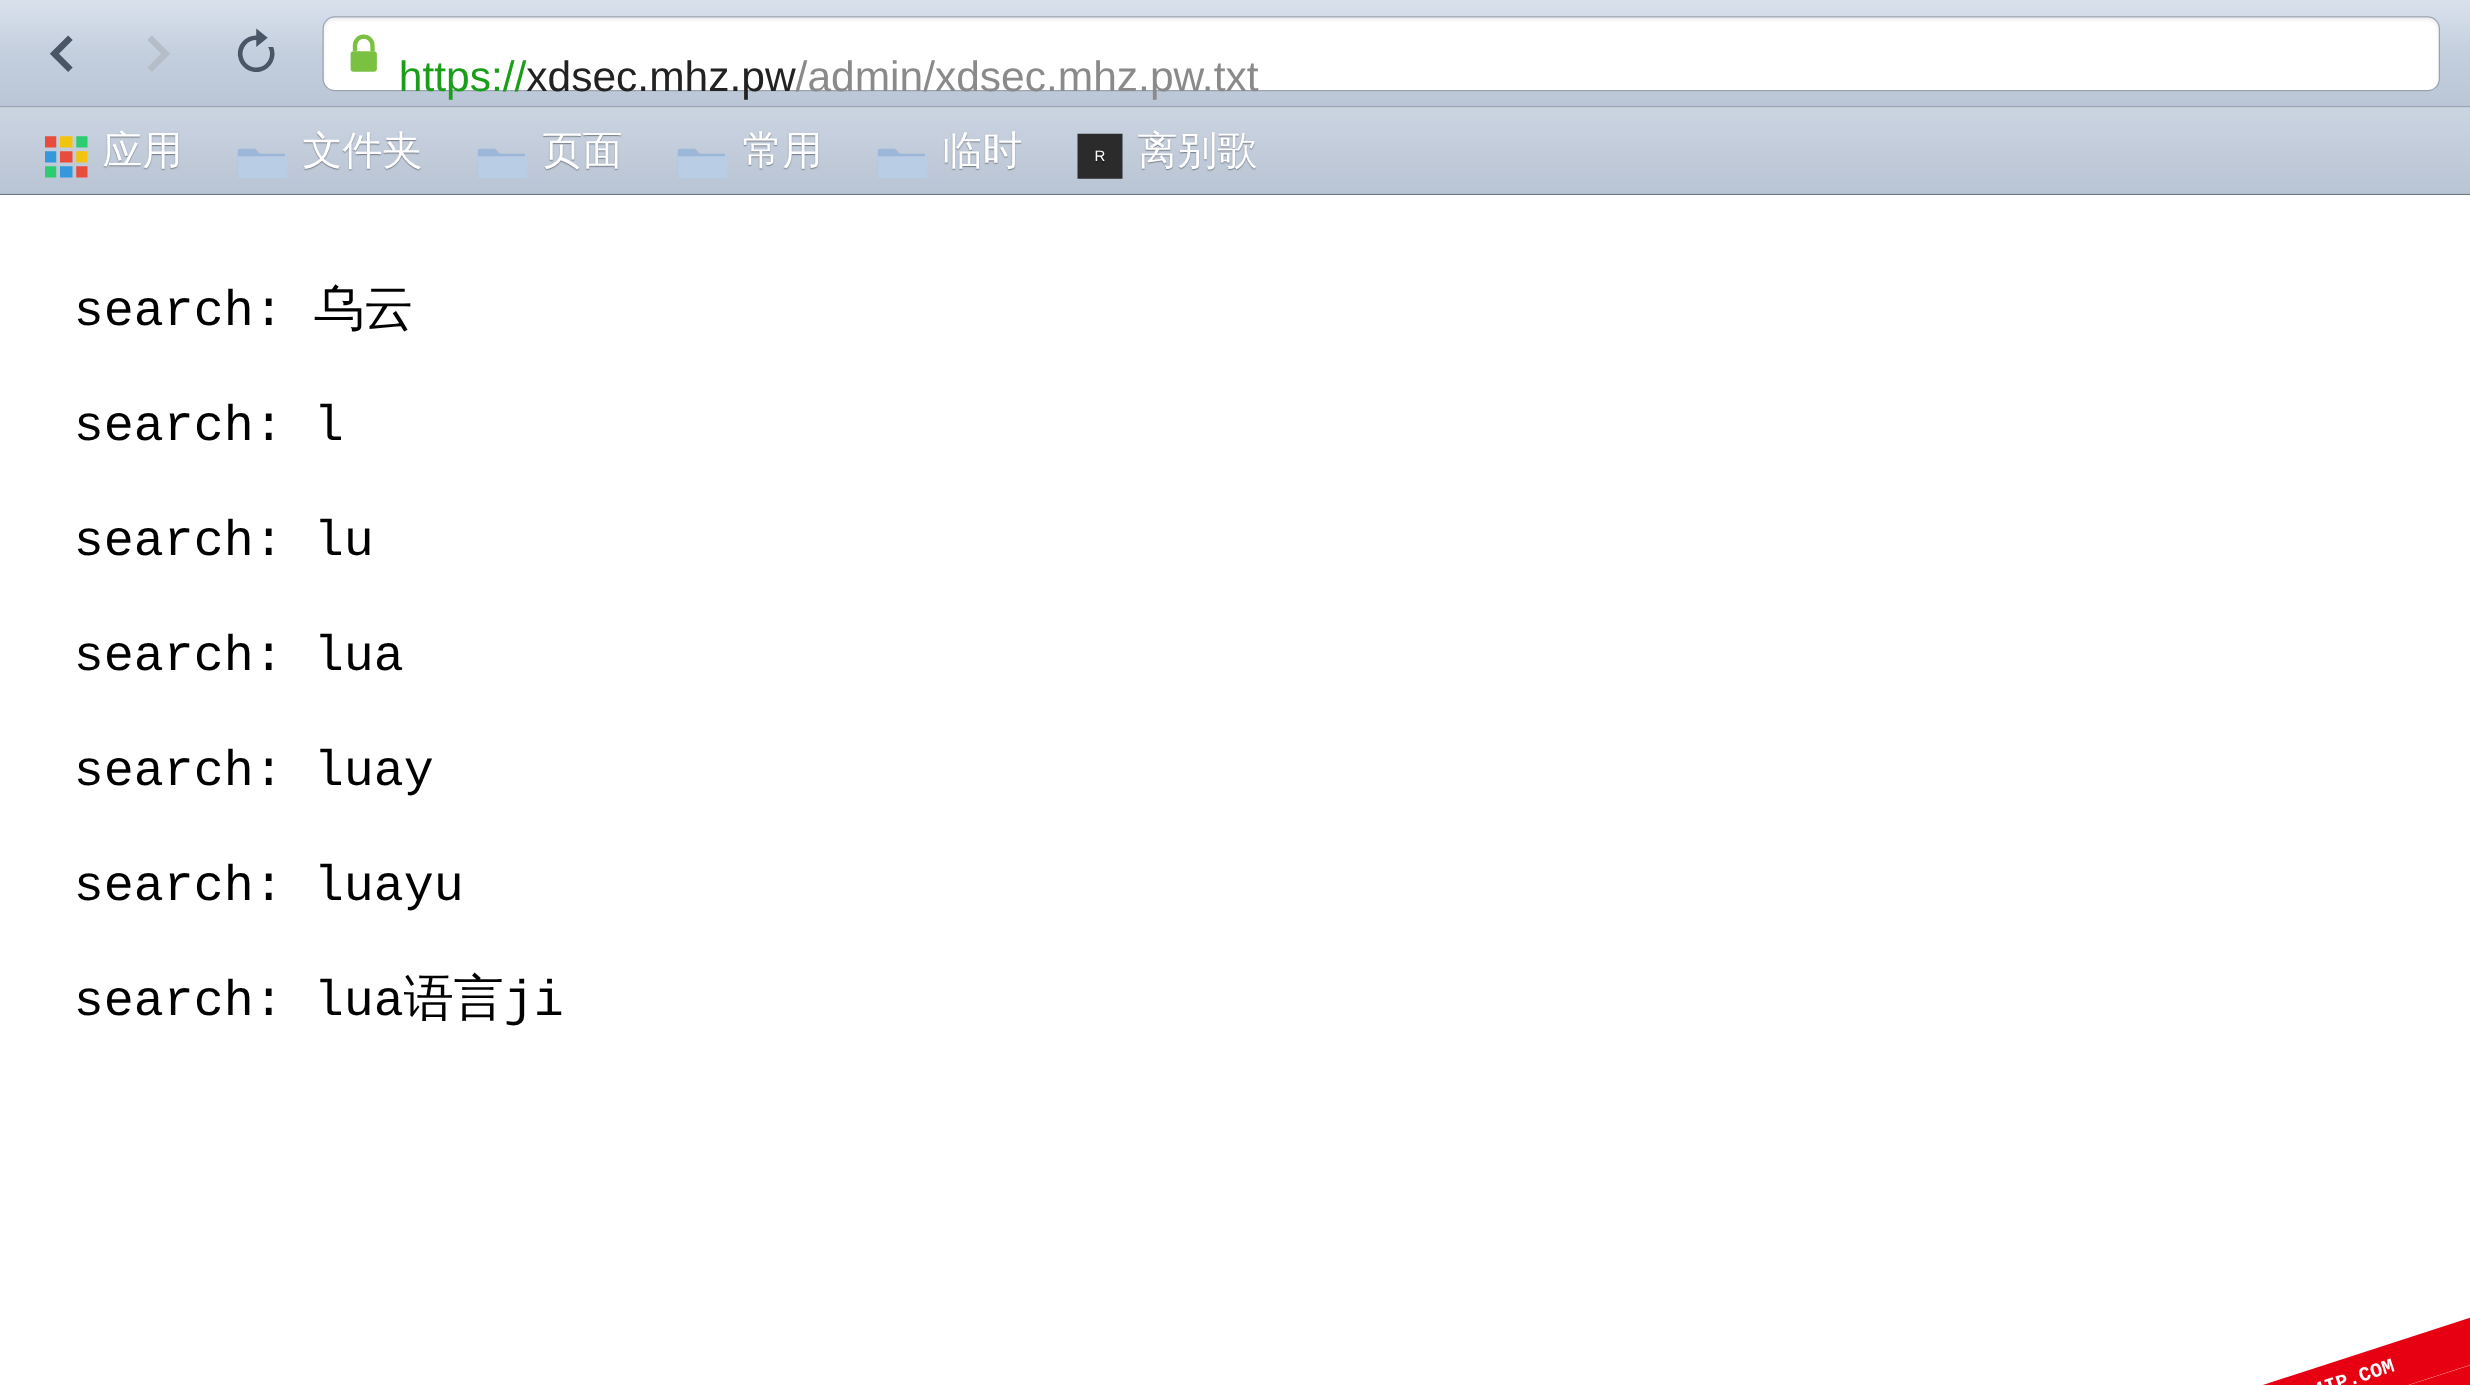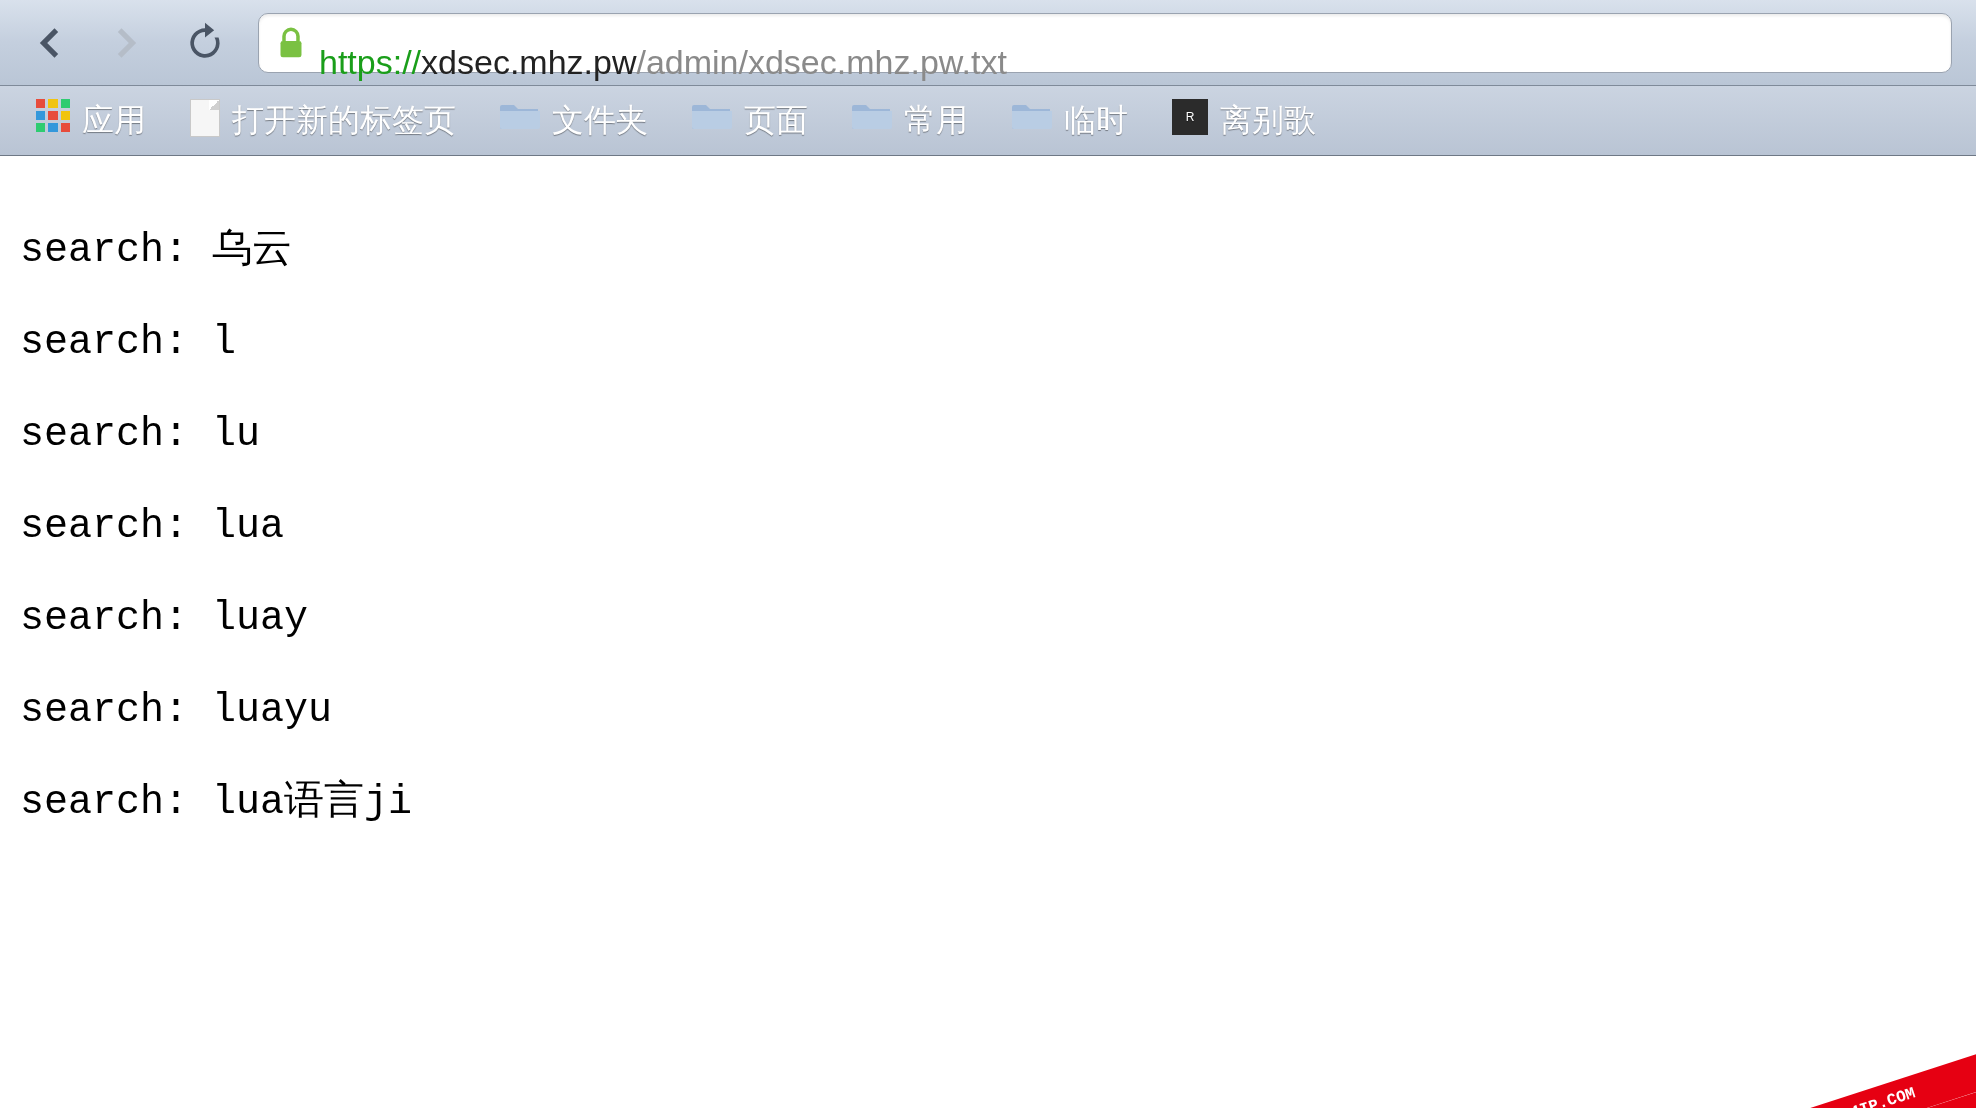--- a/index.html
+++ b/index.html
@@ -56,21 +56,21 @@
     border-bottom: 1px solid #6e7885;
     display: flex;
     align-items: center;
     padding: 0 18px;
     gap: 8px;
     color: #ffffff;
     font-size: 32px;
     text-shadow: 0 1px 1px rgba(0,0,0,0.4);
   }
   .bm-item {
-    display: flex; align-items: flex-start; gap: 12px;
+    display: flex; align-items: flex-end; gap: 12px;
     padding: 4px 18px; cursor: pointer;
     border-radius: 4px;
   }
   .apps-icon {
     width: 34px; height: 34px;
     display: grid; grid-template-columns: repeat(3,1fr); grid-template-rows: repeat(3,1fr);
     gap: 3px;
   }
   .apps-icon span { width: 100%; height: 100%; }
   .apps-icon span:nth-child(1){ background:#e74c3c;}
@@ -93,29 +93,30 @@
   }
   .folder-icon { width: 40px; height: 30px; }
   .favicon-img {
     width: 36px; height: 36px; background:#2b2b2b;
     display:flex; align-items:center; justify-content:center;
     color:#fff; font-size:12px;
   }
 
   
   .content {
-    padding: 26px 20px;
+    padding: 26px 42px;
     font-family: "Courier New", Courier, monospace;
     font-size: 40px;
     line-height: 1.15;
     color: #000;
     white-space: pre;
     background: #fff;
     height: calc(1108px - 86px - 70px);
     position: relative;
+    margin-left: 17px;
   }
   .log-line { display:block; }
 
   
   .watermark {
     position: absolute;
     right: 0; bottom: 0;
     width: 260px; height: 90px;
     overflow: hidden;
     pointer-events: none;
@@ -177,24 +178,20 @@
         <span></span>
         <span></span>
         <span></span>
         <span></span>
         <span></span>
         <span></span>
     </span>
     <span>应用</span>
   </div>
 
-  <div class="bm-item">
-    <span class="page-icon"></span>
-    <span>打开新的标签页</span>
-  </div>
 
   <div class="bm-item">
     <svg class="folder-icon" viewBox="0 0 40 30">
         <path d="M2 6h12l4 4h20v18a2 2 0 0 1-2 2H2a2 2 0 0 1-2-2V8a2 2 0 0 1 2-2z" fill="#9db7d8"></path>
         <path d="M0 12h40v16a2 2 0 0 1-2 2H2a2 2 0 0 1-2-2z" fill="#b9cde4"></path>
       </svg>
     <span>文件夹</span>
   </div>
 
   <div class="bm-item">

